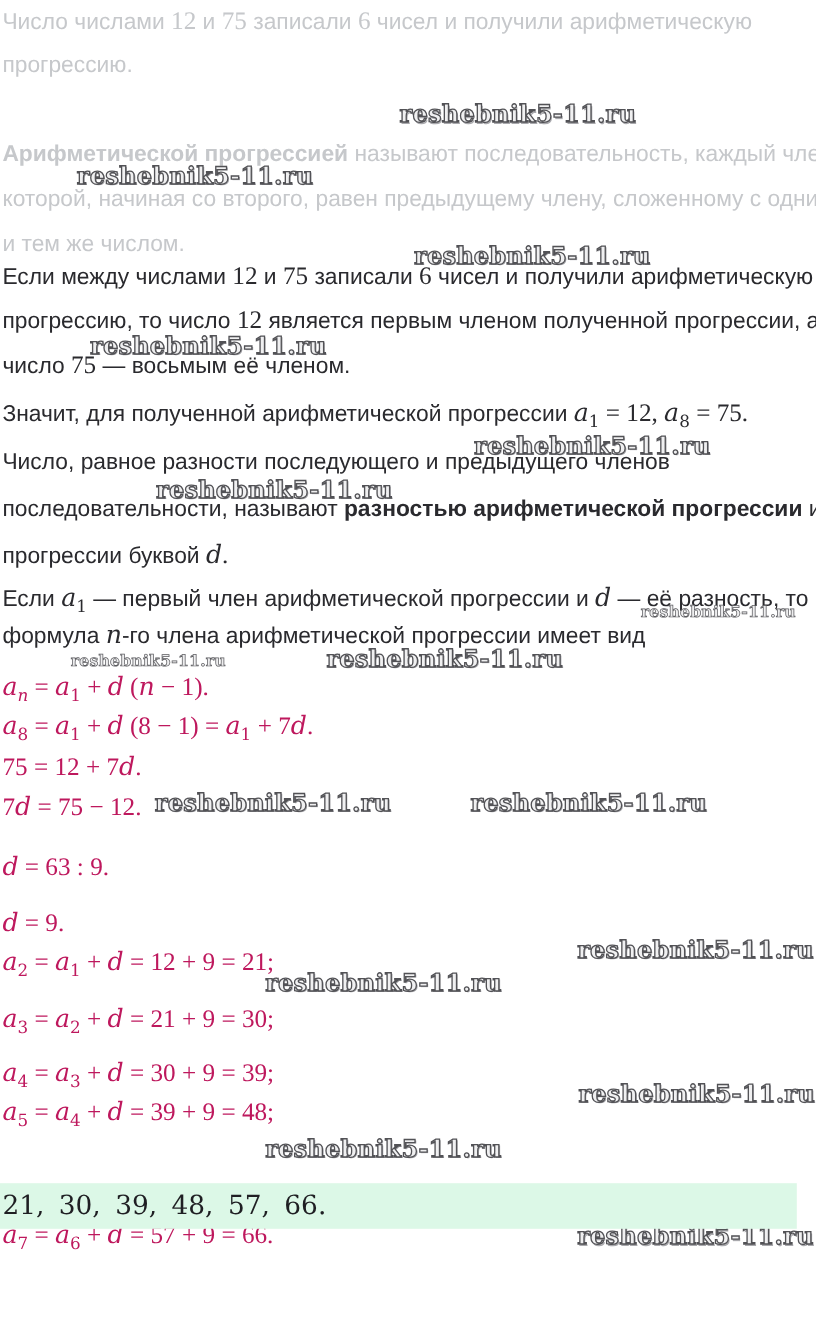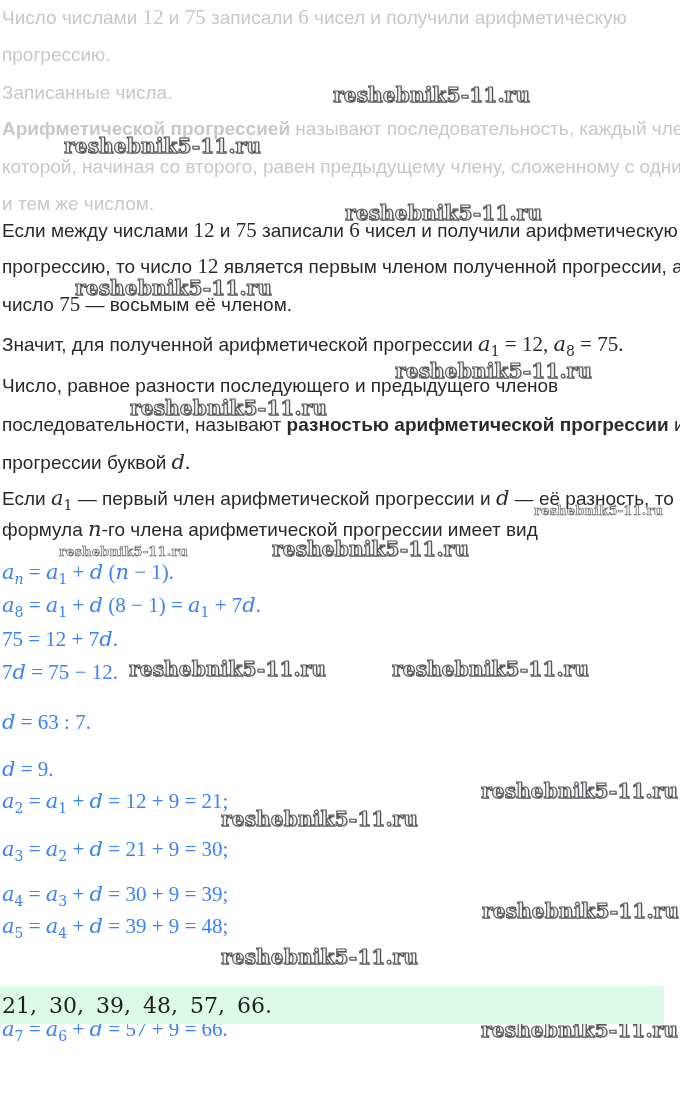--- a/index.html
+++ b/index.html
@@ -16,21 +16,21 @@
     font-size:19px;line-height:24px;
     color:#2a2a2e;
   }
   .gray{color:#c6c8cb;}
   .line .b{font-weight:bold;}
   
   .line .m, .math .m{font-family:Liberation Serif, serif;font-size:21px;}
   .line .i, .math .i{font-family:"DejaVu Serif","Liberation Serif",serif;font-style:italic;font-size:21px;}
   .line .sub{font-family:"DejaVu Serif","Liberation Serif",serif;font-size:14px;vertical-align:-5px;}
   .line .subi{font-family:"DejaVu Serif","Liberation Serif",serif;font-style:italic;font-size:14px;vertical-align:-5px;}
-  .math{font-size:21px;color:#3b82f6;}
+  .math{font-size:21px;color:#be185d;}
   
   .wm{
     position:absolute;white-space:nowrap;
     font-family:"DejaVu Serif","Liberation Serif",serif;
     font-weight:bold;font-size:20px;line-height:22px;
     color:#f0f0f1;
     -webkit-text-stroke:1.1px #525256;
     text-shadow:1px 1px 0 #a9a9ad;
     letter-spacing:.2px;
   }
@@ -53,39 +53,38 @@
     font-size:22px;color:#1f1f23;word-spacing:5px;white-space:nowrap;
   }
 </style>
 </head>
 <body>
 
 <div class="page">
 
   <div class="line gray" style="top:5px"><span>Число числами </span><span class="m">12</span><span> и </span><span class="m">75</span><span> записали </span><span class="m">6</span><span> чисел и получили арифметическую</span></div>
   <div class="line gray" style="top:43px"><span>прогрессию.</span></div>
-  <div class="line gray" style="top:81px"><span>Записанные числа.</span></div>
   <div class="line gray" style="top:117px"><span class="b">Арифметической прогрессией</span><span> называют последовательность, каждый член</span></div>
   <div class="line gray" style="top:155px"><span>которой, начиная со второго, равен предыдущему члену, сложенному с одним</span></div>
   <div class="line gray" style="top:192px"><span>и тем же числом.</span></div>
 
   <div class="line" style="top:218px"><span>Если между числами </span><span class="m">12</span><span> и </span><span class="m">75</span><span> записали </span><span class="m">6</span><span> чисел и получили арифметическую</span></div>
   <div class="line" style="top:254px"><span>прогрессию, то число </span><span class="m">12</span><span> является первым членом полученной прогрессии, а</span></div>
   <div class="line" style="top:292px"><span>число </span><span class="m">75</span><span> — восьмым её членом.</span></div>
   <div class="line" style="top:332px"><span>Значит, для полученной арифметической прогрессии </span><span class="i">a</span><span class="sub">1</span><span class="m"> = 12, </span><span class="i">a</span><span class="sub">8</span><span class="m"> = 75.</span></div>
   <div class="line" style="top:374px"><span>Число, равное разности последующего и предыдущего членов</span></div>
   <div class="line" style="top:413px"><span>последовательности, называют </span><span class="b">разностью арифметической прогрессии</span><span> и</span></div>
   <div class="line" style="top:450px"><span>прогрессии буквой </span><span class="i">d</span><span class="m">.</span></div>
   <div class="line" style="top:486px"><span>Если </span><span class="i">a</span><span class="sub">1</span><span> — первый член арифметической прогрессии и </span><span class="i">d</span><span> — её разность, то</span></div>
   <div class="line" style="top:517px"><span>формула </span><span class="i">n</span><span>-го члена арифметической прогрессии имеет вид</span></div>
   <div class="line math" style="top:560px"><span class="i">a</span><span class="subi">n</span><span class="m"> = </span><span class="i">a</span><span class="sub">1</span><span class="m"> + </span><span class="i">d</span><span class="m"> (</span><span class="i">n</span><span class="m"> − 1).</span></div>
   <div class="line math" style="top:593px"><span class="i">a</span><span class="sub">8</span><span class="m"> = </span><span class="i">a</span><span class="sub">1</span><span class="m"> + </span><span class="i">d</span><span class="m"> (8 − 1) = </span><span class="i">a</span><span class="sub">1</span><span class="m"> + 7</span><span class="i">d</span><span class="m">.</span></div>
   <div class="line math" style="top:627px"><span class="m">75 = 12 + 7</span><span class="i">d</span><span class="m">.</span></div>
   <div class="line math" style="top:660px"><span class="m">7</span><span class="i">d</span><span class="m"> = 75 − 12.</span></div>
-  <div class="line math" style="top:710px"><span class="i">d</span><span class="m"> = 63 : 7.</span></div>
+  <div class="line math" style="top:710px"><span class="i">d</span><span class="m"> = 63 : 9.</span></div>
   <div class="line math" style="top:757px"><span class="i">d</span><span class="m"> = 9.</span></div>
   <div class="line math" style="top:789px"><span class="i">a</span><span class="sub">2</span><span class="m"> = </span><span class="i">a</span><span class="sub">1</span><span class="m"> + </span><span class="i">d</span><span class="m"> = 12 + 9 = 21;</span></div>
   <div class="line math" style="top:837px"><span class="i">a</span><span class="sub">3</span><span class="m"> = </span><span class="i">a</span><span class="sub">2</span><span class="m"> + </span><span class="i">d</span><span class="m"> = 21 + 9 = 30;</span></div>
   <div class="line math" style="top:882px"><span class="i">a</span><span class="sub">4</span><span class="m"> = </span><span class="i">a</span><span class="sub">3</span><span class="m"> + </span><span class="i">d</span><span class="m"> = 30 + 9 = 39;</span></div>
   <div class="line math" style="top:914px"><span class="i">a</span><span class="sub">5</span><span class="m"> = </span><span class="i">a</span><span class="sub">4</span><span class="m"> + </span><span class="i">d</span><span class="m"> = 39 + 9 = 48;</span></div>
   <div class="line math" style="top:1017px"><span class="i">a</span><span class="sub">7</span><span class="m"> = </span><span class="i">a</span><span class="sub">6</span><span class="m"> + </span><span class="i">d</span><span class="m"> = 57 + 9 = 66.</span></div>
 
   <div class="wm" style="left:333px;top:84px">reshebnik5-11.ru</div>
   <div class="wm" style="left:64px;top:135px">reshebnik5-11.ru</div>
   <div class="wm" style="left:345px;top:202px">reshebnik5-11.ru</div>

